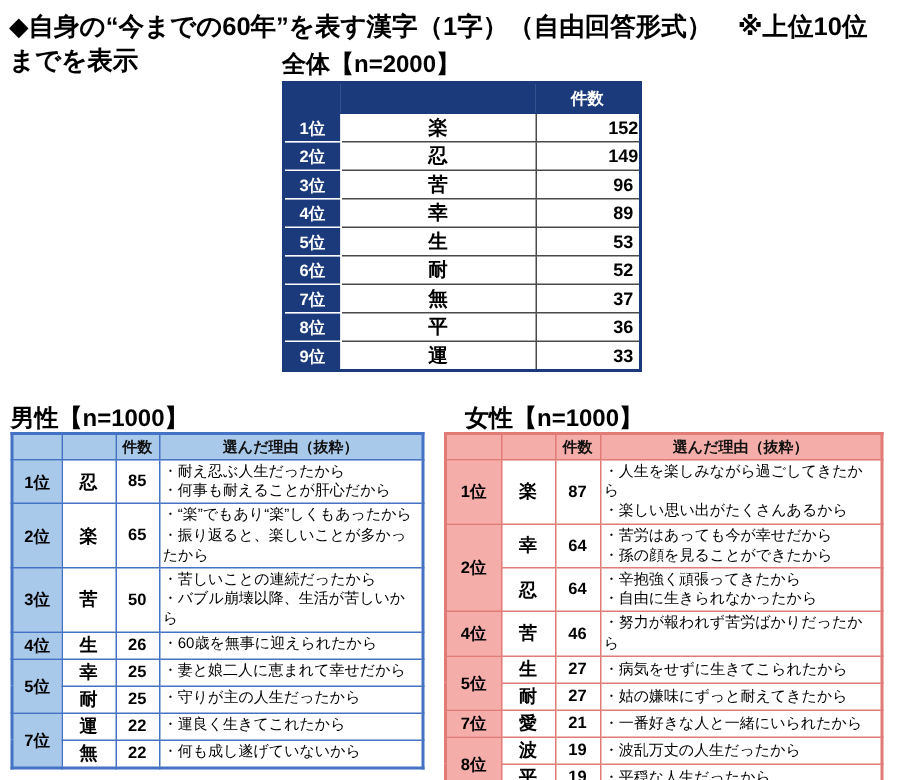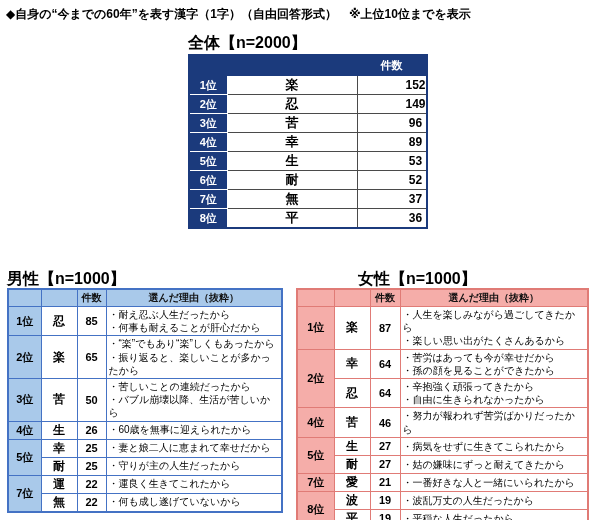--- a/index.html
+++ b/index.html
@@ -3,26 +3,26 @@
 <meta charset="utf-8">
 <style>
   html,body{margin:0;padding:0;}
   body{
     width:600px;height:520px;position:relative;background:#ffffff;
     font-family:"Liberation Sans","DejaVu Sans",sans-serif;color:#000;
     overflow:hidden;
   }
   .title{
     position:absolute;left:6px;top:6px;width:580px;
-    font-size:12px;font-weight:bold;letter-spacing:0px;
+    font-size:17px;font-weight:bold;letter-spacing:0px;
   }
   .tbl-label{position:absolute;font-size:16px;font-weight:bold;}
   #overall-label{left:188px;top:33px;}
   #male-label{left:7px;top:269px;}
-  #female-label{left:310px;top:269px;margin-left:48px;}
+  #female-label{left:310px;top:269px;}
 
   table{border-collapse:collapse;table-layout:fixed;}
 
   
   .overall{position:absolute;left:188px;top:54px;border:2px solid #1B3A7C;}
   .overall th{
     background:#1B3A7C;color:#ffffff;font-size:11px;font-weight:bold;
     height:19px;border:1px solid #1B3A7C;text-align:center;padding:0;
   }
   .overall td{height:18px;text-align:center;font-weight:bold;padding:0;}
@@ -118,20 +118,25 @@
       <tr>
         <td class="rank">7位</td>
         <td class="kanji single">無</td>
         <td class="count">37</td>
       </tr>
       <tr>
         <td class="rank">8位</td>
         <td class="kanji single">平</td>
         <td class="count">36</td>
       </tr>
+      <tr>
+        <td class="rank">9位</td>
+        <td class="kanji single">運</td>
+        <td class="count">33</td>
+      </tr>
     </tbody>
 </table>
 
 <div class="tbl-label" id="male-label">男性【n=1000】</div>
 <table class="sub male">
   <colgroup>
       <col class="c-rank">
       <col class="c-kanji">
       <col class="c-count">
       <col class="c-reason">

